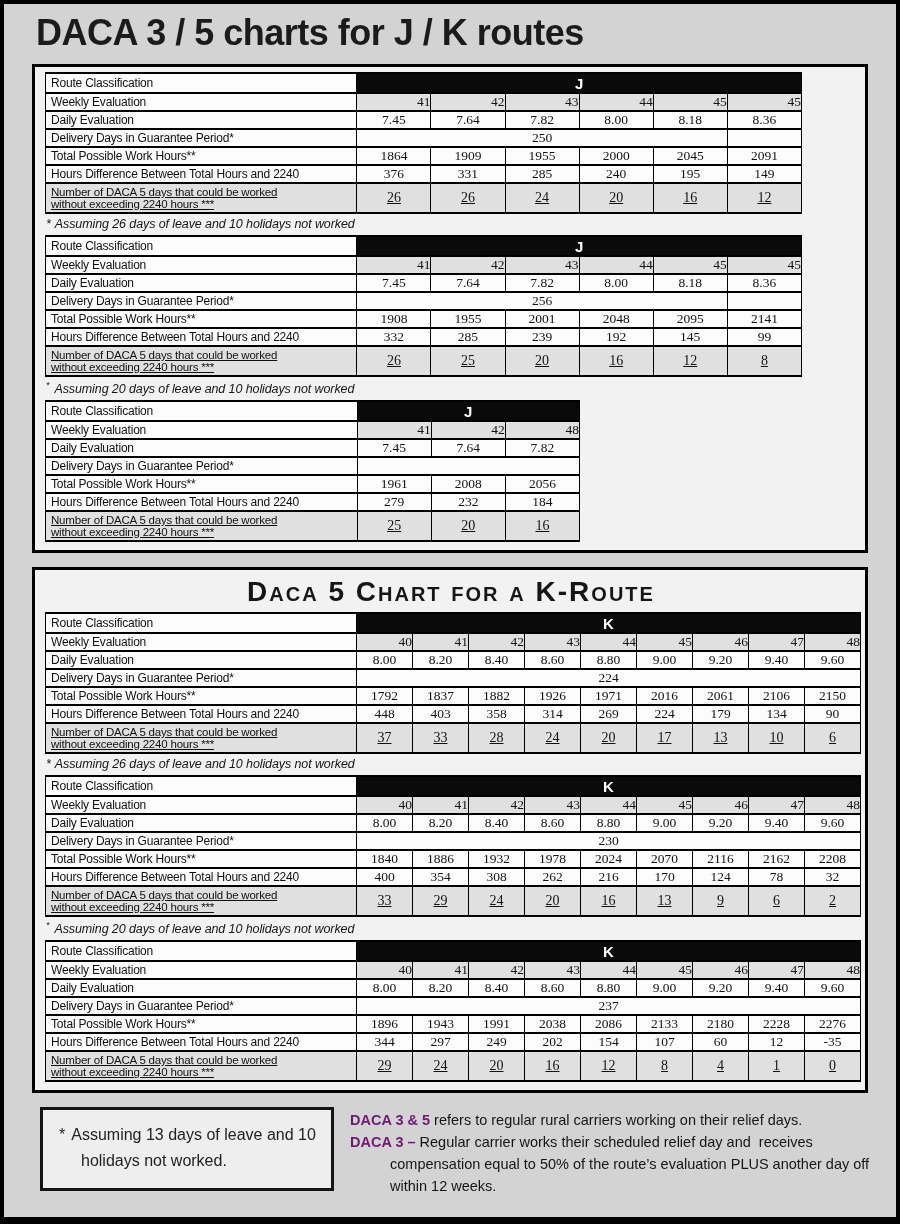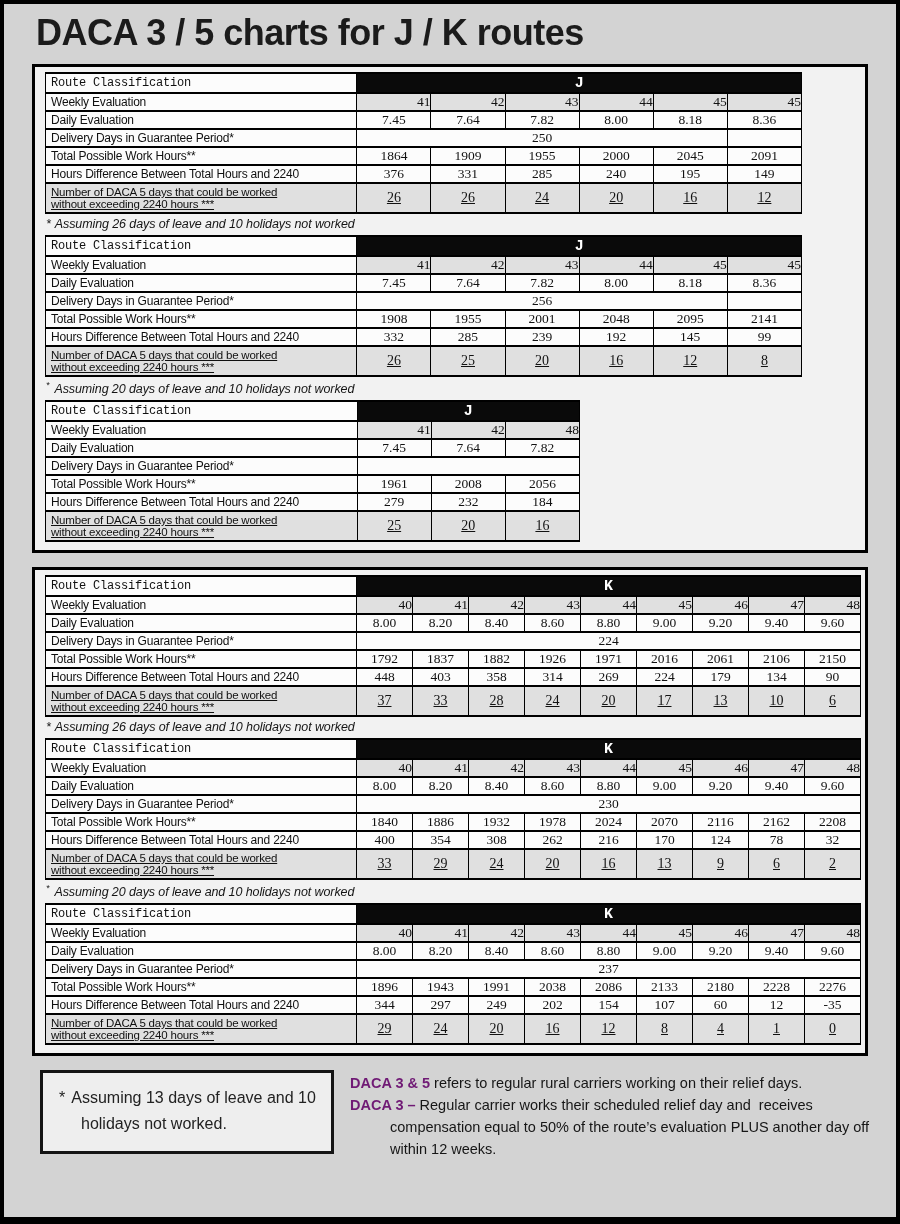--- a/index.html
+++ b/index.html
@@ -63,21 +63,21 @@
     text-align: left;
     letter-spacing: -0.2px;
     color: #101010;
   }
   .daca td.num {
     font-family: "Liberation Serif", serif;
     font-size: 13.5px;
     text-align: center;
     color: #121212;
   }
-  .daca tr.cls-row td { height: 20px; font-family: Liberation Mono, monospace; }
+  .daca tr.cls-row td { height: 20px; }
   .daca td.cls {
     background: var(--bar_bg, #0a0a0a);
     color: var(--bar_fg, #ffffff);
     text-align: center;
     font-weight: bold;
     font-size: 15px;
   }
   .daca tr.shade td.num { background: var(--shade, #e0e0e0); text-align: right; }
   .daca tr.days td { background: var(--shade, #e0e0e0); height: 27px; text-decoration: underline; }
   .daca tr.days td.num { font-size: 14px; }
@@ -333,20 +333,21 @@
 
     <td class="num">25</td>
           <td class="num">20</td>
           <td class="num">16</td>
         </tr>
   </tbody>
     </table>
 </section>
 
 <section class="panel">
+  <h2 class="panel-title">Daca 5 Chart for a K-Route</h2>
 
   <table class="daca kw">
     <colgroup>
         <col style="width:311px">
         <col span="9" style="width:56px">
       </colgroup>
     <tbody>
         <tr class="cls-row">
       <td class="lbl">Route Classification</td>
       <td class="cls" colspan="9">K</td>

